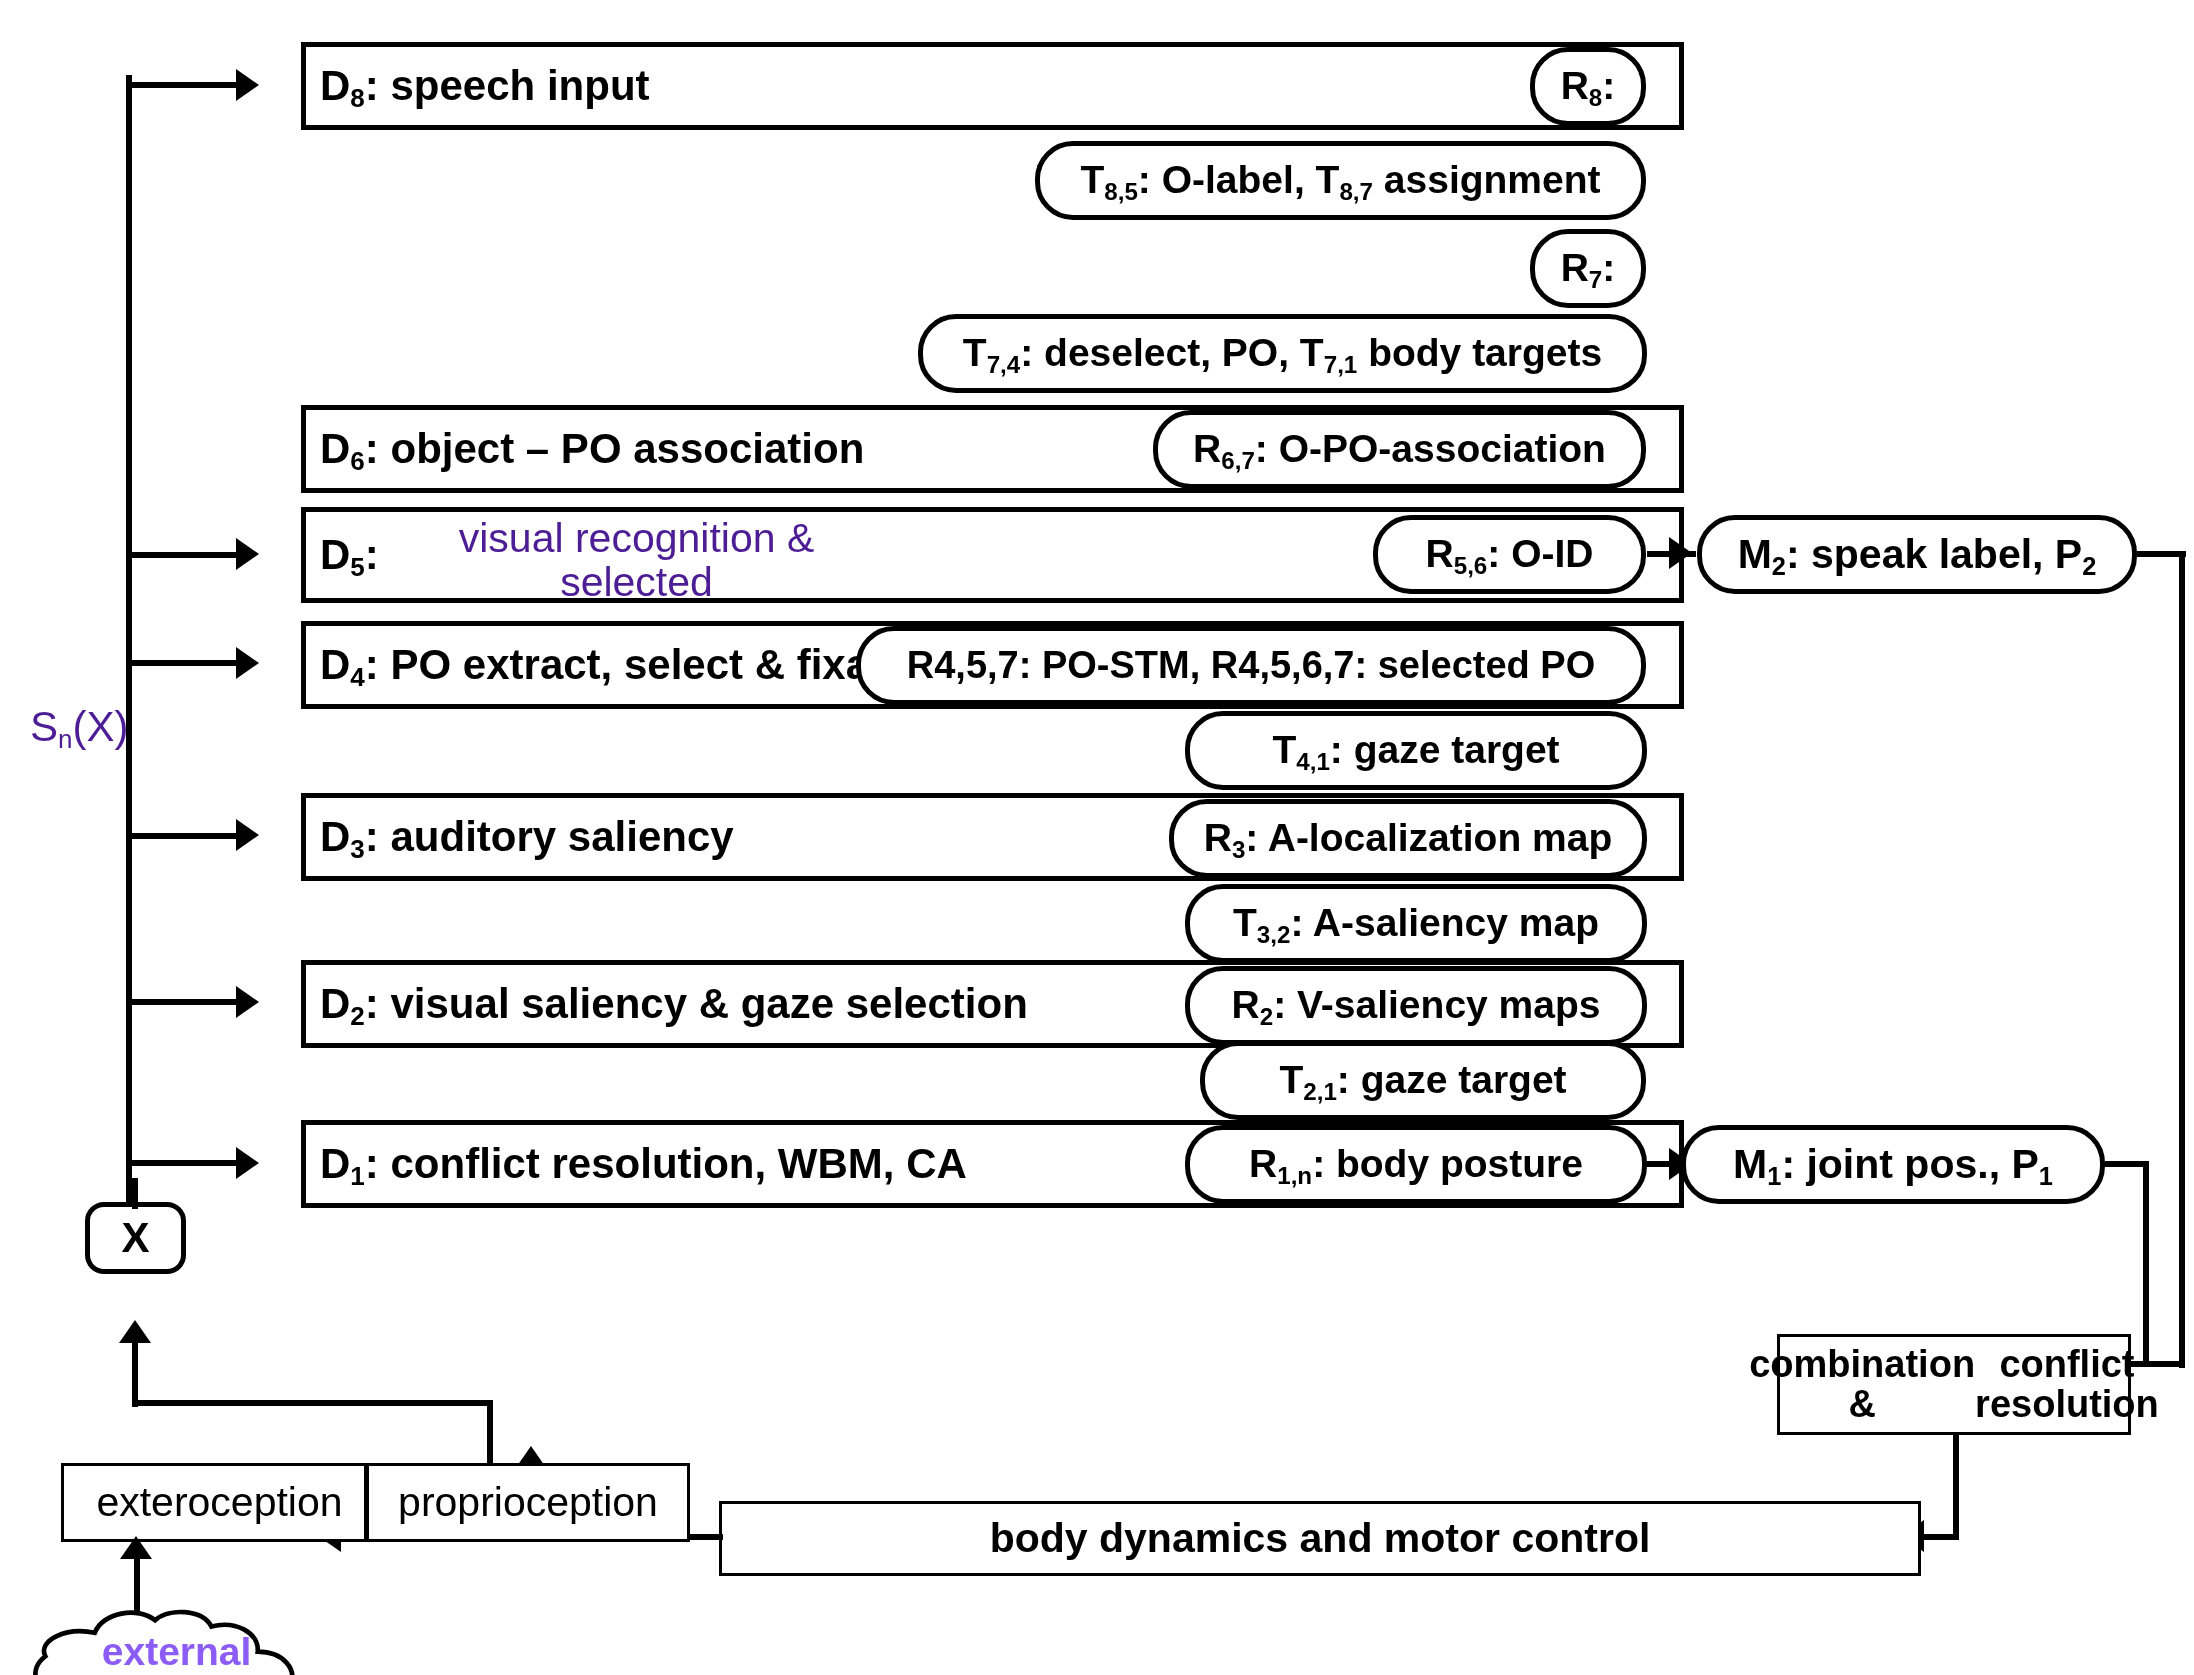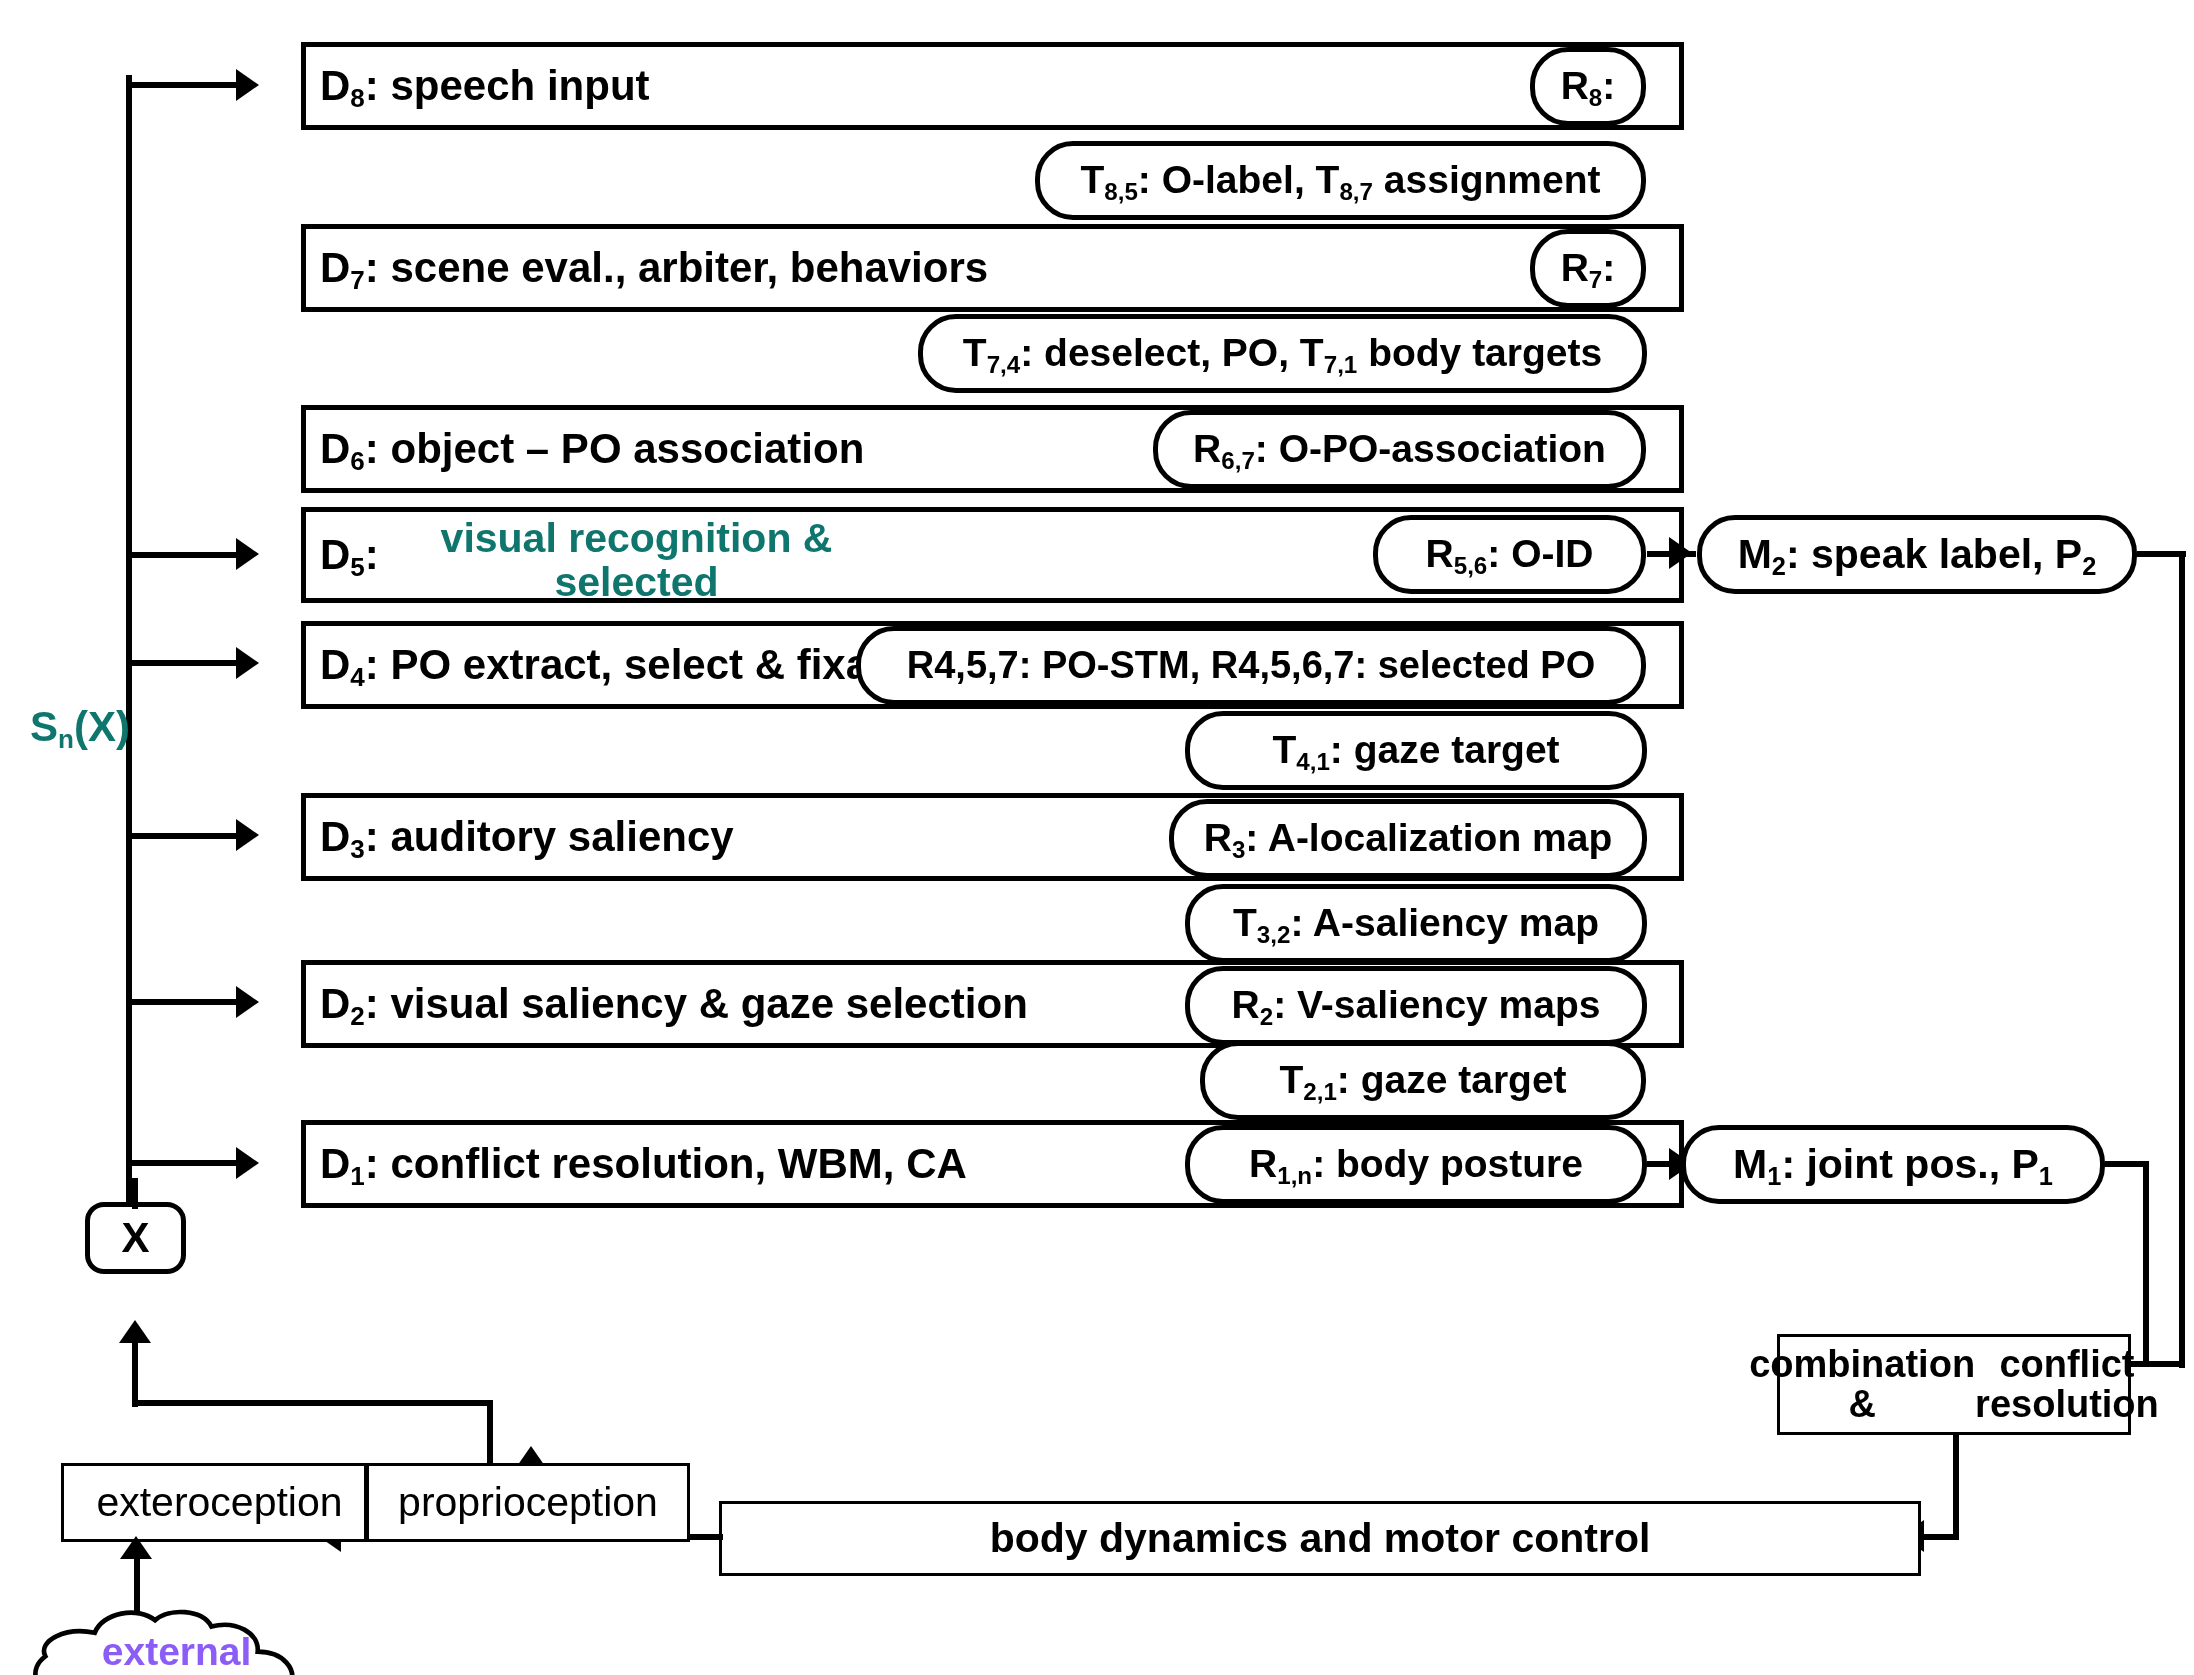--- a/index.html
+++ b/index.html
@@ -74,22 +74,22 @@
   .center {
     justify-content: center;
     text-align: center;
   }
   .two-line {
     flex-direction: row;
     justify-content: center;
   }
   .plain-text {
     position: absolute;
-    font-weight: bold;
-    color: #0f766e;
+    font-weight: normal;
+    color: #4c1d95;
     white-space: nowrap;
   }
   
   .ln {
     position: absolute;
     background: #000000;
   }
   .arrow-r {
     position: absolute;
     width: 0; height: 0;
@@ -158,23 +158,20 @@
     <span class="d-label">D<sub>8</sub>:  speech input</span>
   </div>
   <div class="node pill r-pill" style="left:1530px; top:47px; width:116px; height:79px;">
     <span>R<sub>8</sub>:</span>
   </div>
 
   <div class="node pill t-pill" style="left:1035px; top:141px; width:611px; height:79px;">
     <span>T<sub>8,5</sub>:    O-label, T<sub>8,7</sub> assignment</span>
   </div>
 
-  <div class="node rect d-row" style="left:263px; top:224px; width:1383px; height:88px;">
-    <span class="d-label">D<sub>7</sub>:  scene eval., arbiter, behaviors</span>
-  </div>
   <div class="node pill r-pill" style="left:1530px; top:229px; width:116px; height:79px;text-align:right;">
     <span>R<sub>7</sub>:</span>
   </div>
 
   <div class="node pill t-pill" style="left:918px; top:314px; width:729px; height:79px;">
     <span>T<sub>7,4</sub>: deselect, PO, T<sub>7,1</sub> body targets</span>
   </div>
 
   <div class="node rect d-row" style="left:263px; top:405px; width:1383px; height:88px;">
     <span class="d-label">D<sub>6</sub>:  object – PO association</span>

